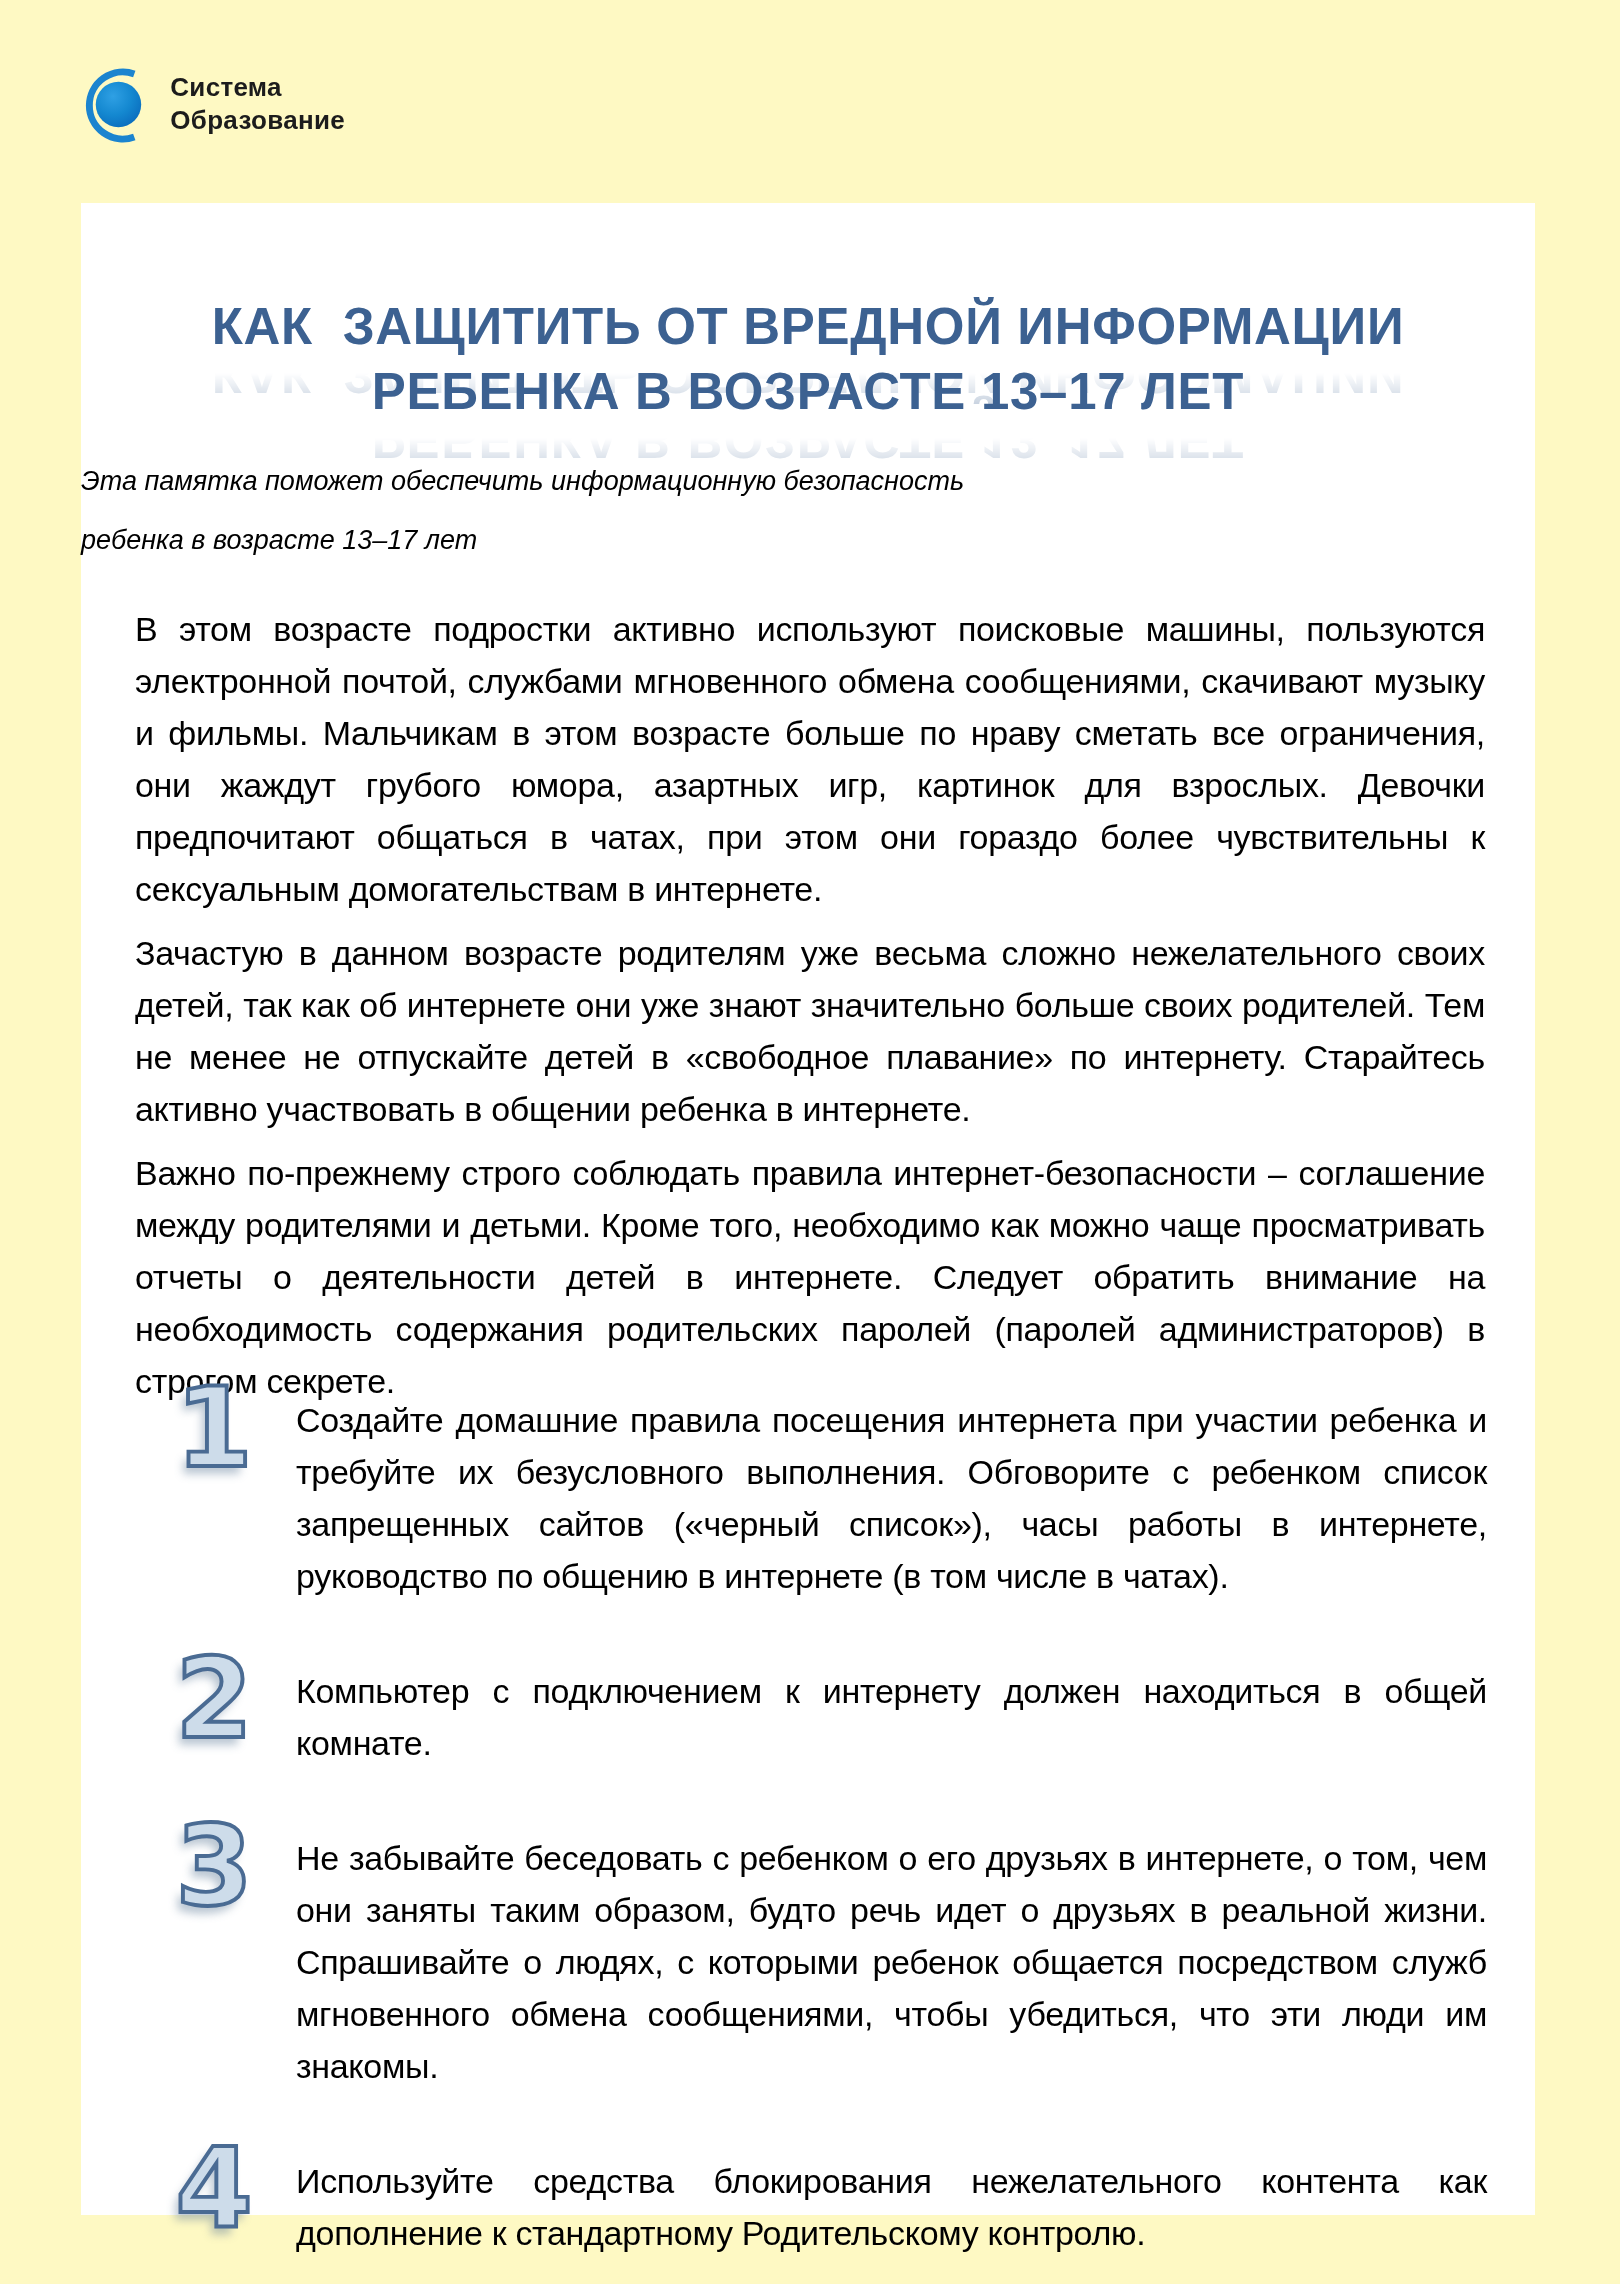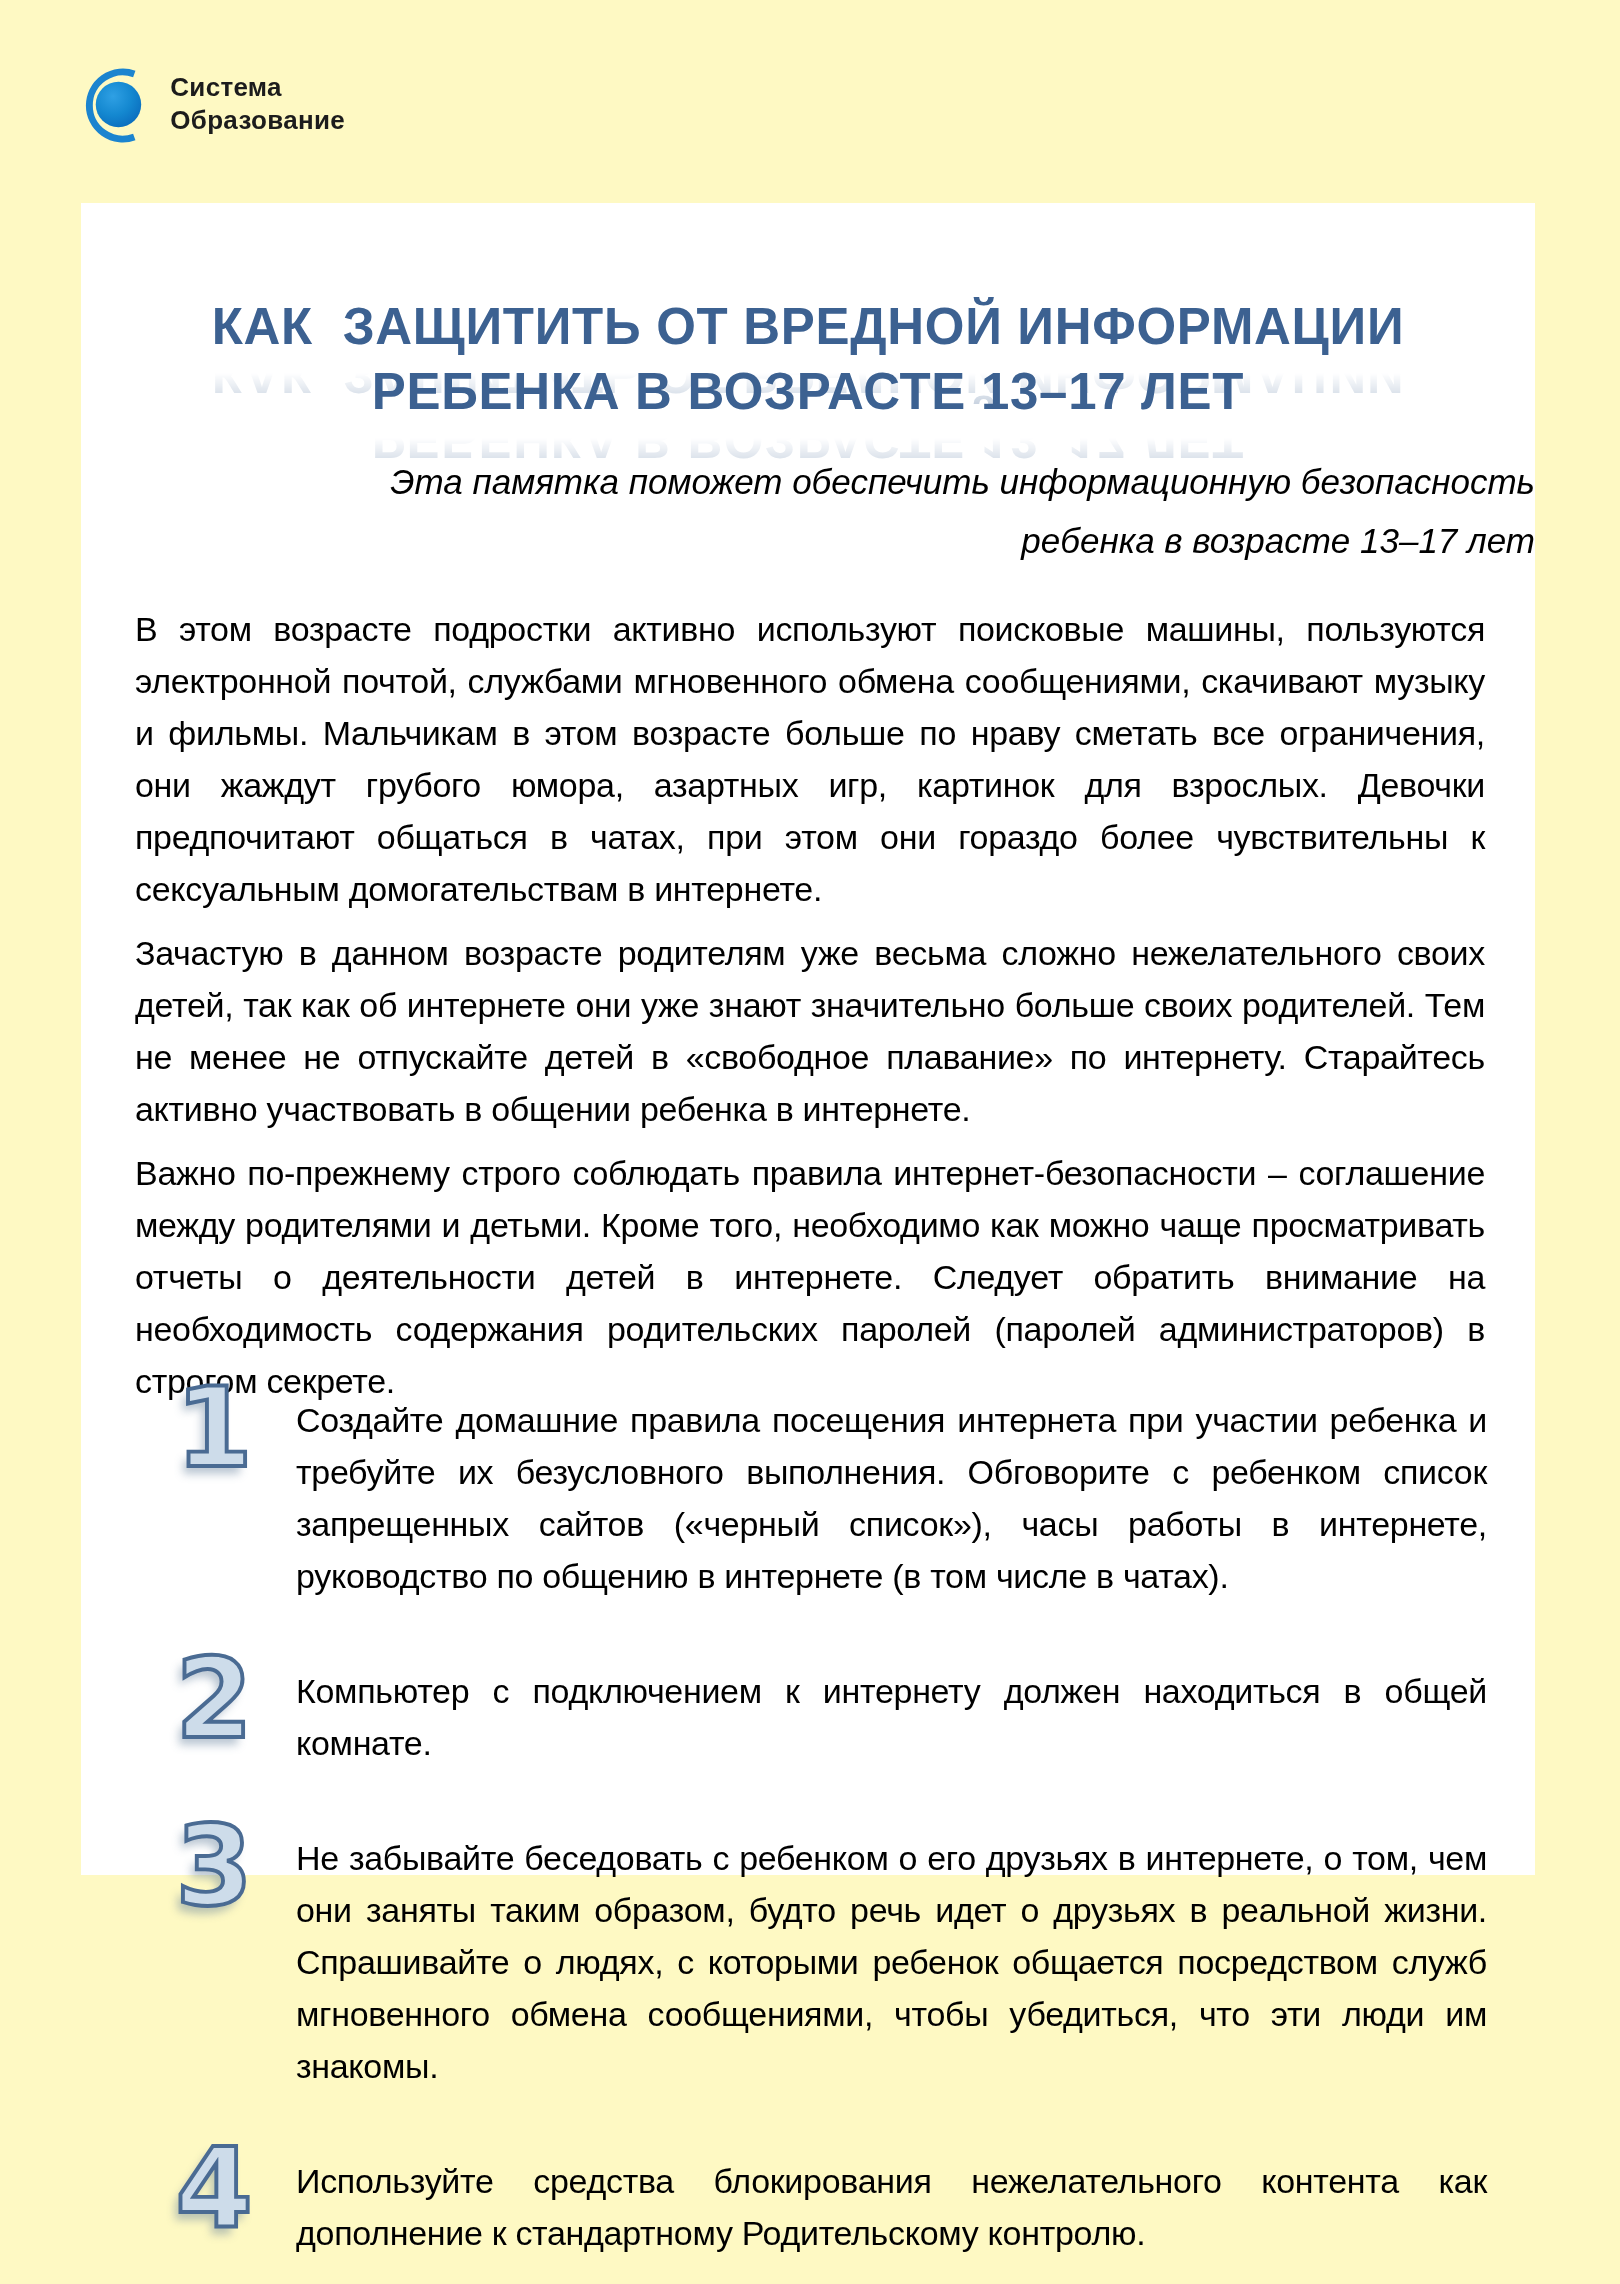--- a/index.html
+++ b/index.html
@@ -29,43 +29,43 @@
     right: 85px; top: 103px;
     font-weight: bold; font-size: 37px;
     color: #5d80a7; letter-spacing: 0.3px;
     white-space: pre;
   }
 
   
   .card {
     position: absolute;
     left: 81px; top: 203px;
-    width: 1454px; height: 1672px;
+    width: 1454px; height: 2012px;
     background: #ffffff;
   }
 
   
   .title {
     position: absolute; top: 91px; left: 0; right: 0;
     text-align: center;
     color: #3c6191;
     font-weight: bold; font-size: 51px; letter-spacing: 0.7px;
     margin: 0;
   }
   .title-line {
     display: block;
     line-height: 65px;
     -webkit-box-reflect: below -17px linear-gradient(rgba(0,0,0,0.30), transparent 52%);
   }
 
   
   .subtitle {
     position: absolute; top: 249px; left: 0; right: 0;
-    text-align: right;
-    font-style: italic; font-size: 35px; line-height: 59px;
+    text-align: left;
+    font-style: italic; font-size: 27px; line-height: 59px;
     color: #000000; margin: 0;
   }
   .subtitle span { display: block; }
 
   
   .body-text {
     position: absolute; top: 388px; left: 42px; width: 1374px;
     font-size: 34px; line-height: 52px; letter-spacing: -0.3px;
     color: #000000;
     text-align: justify;

